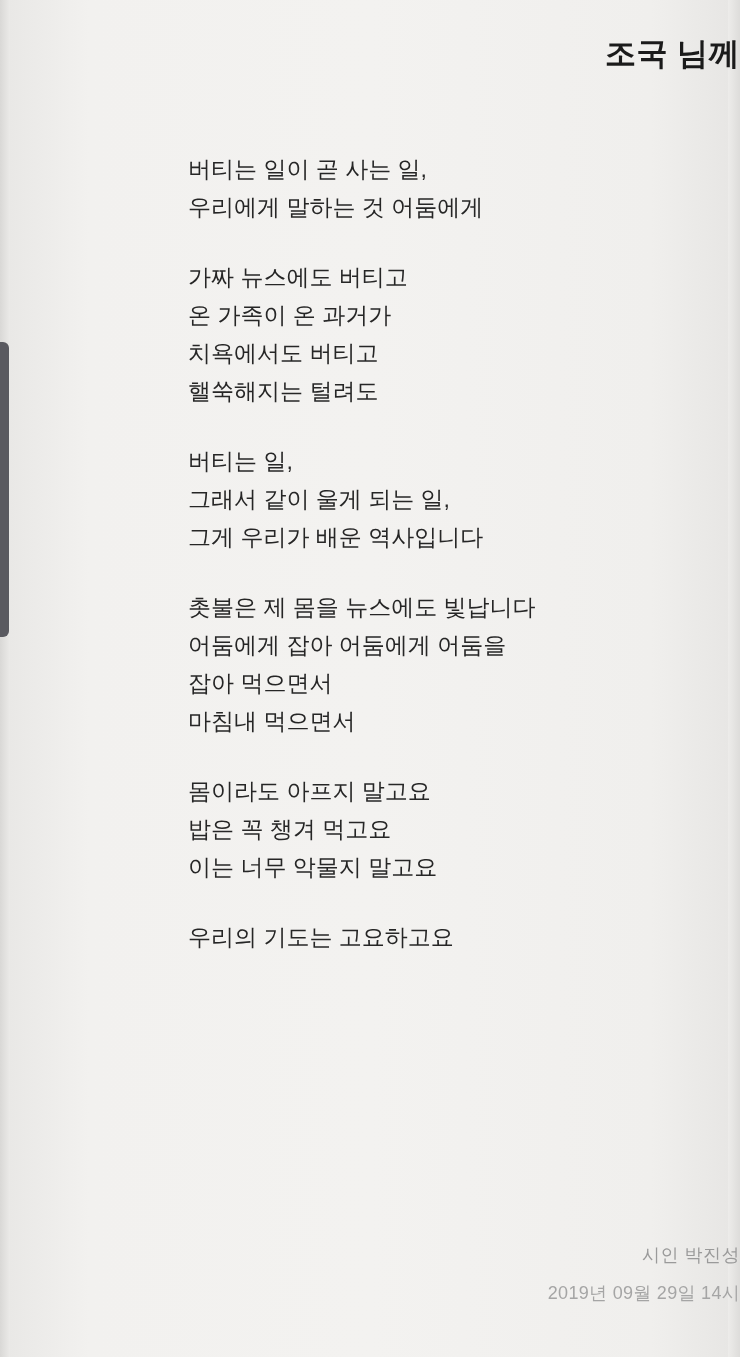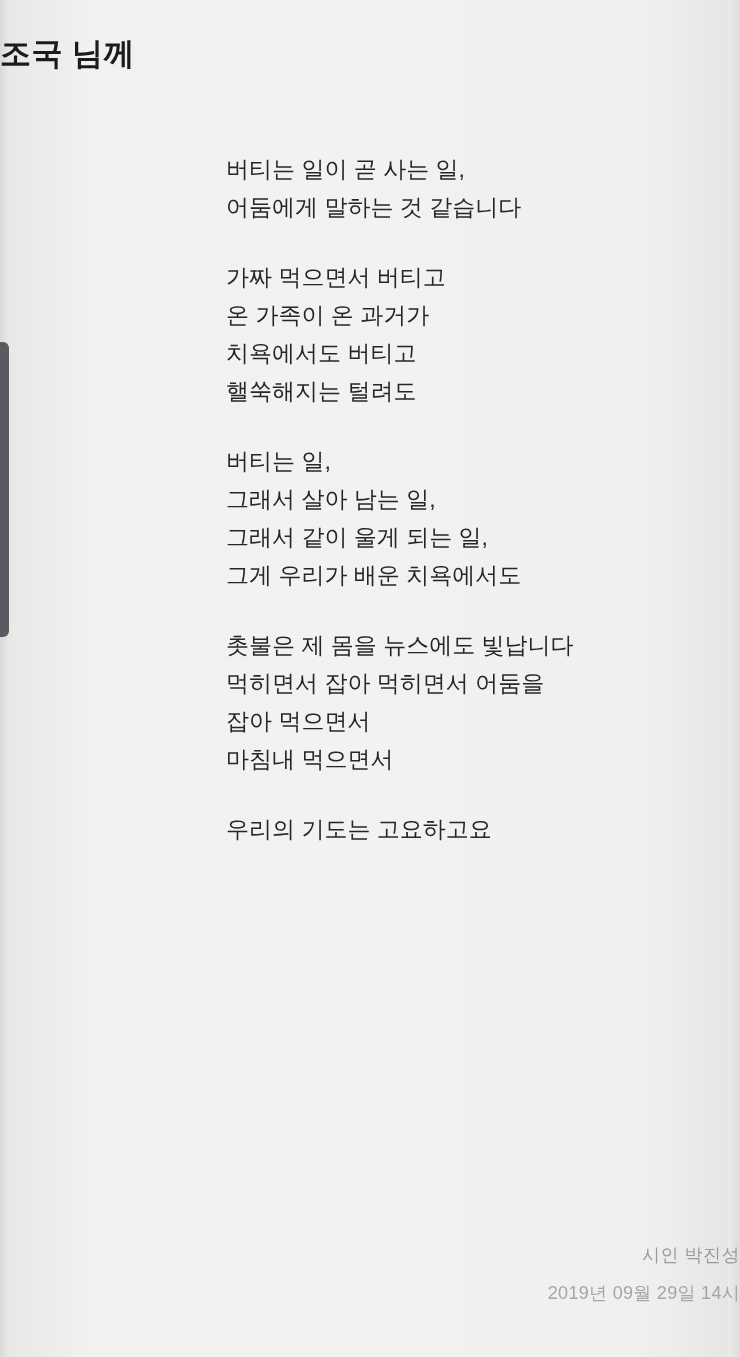--- a/index.html
+++ b/index.html
@@ -47,41 +47,40 @@
     height: 295px;
     background: #5a5a60;
     border-top-right-radius: 6px;
     border-bottom-right-radius: 6px;
   }
   .title {
     position: absolute;
     left: 0;
     top: 33px;
     width: 740px;
-    text-align: left;
+    text-align: right;
     font-size: 31px;
     font-weight: bold;
     color: #1b1b1b;
     letter-spacing: 0.5px;
   }
   .poem {
     position: absolute;
     left: 188px;
     top: 150px;
     width: 470px;
   }
   .stanza {
     margin-bottom: 32px;
   }
   .line {
     font-size: 23px;
     line-height: 38px;
     color: #262626;
     white-space: pre;
-    margin-left: 38px;
   }
   .footer {
     position: absolute;
     left: 0;
     top: 1243px;
     width: 740px;
     text-align: right;
   }
   .author {
     font-size: 18px;
@@ -103,45 +102,49 @@
   <div class="edge-left"></div>
   <div class="edge-right"></div>
   <div class="side-tab"></div>
 
   <div class="title">조국 님께</div>
 
   <div class="poem">
 
     <div class="stanza">
       <div class="line">버티는 일이 곧 사는 일,</div>
-      <div class="line">어둠에게 말하는 것 같습니다</div>
+      <div class="line">우리에게 말하는 것 어둠에게</div>
     </div>
 
     <div class="stanza">
-      <div class="line">가짜 먹으면서 버티고</div>
+      <div class="line">가짜 뉴스에도 버티고</div>
       <div class="line">온 가족이 온 과거가</div>
       <div class="line">치욕에서도 버티고</div>
       <div class="line">핼쑥해지는 털려도</div>
     </div>
 
     <div class="stanza">
       <div class="line">버티는 일,</div>
-      <div class="line">그래서 살아 남는 일,</div>
       <div class="line">그래서 같이 울게 되는 일,</div>
-      <div class="line">그게 우리가 배운 치욕에서도</div>
+      <div class="line">그게 우리가 배운 역사입니다</div>
     </div>
 
     <div class="stanza">
       <div class="line">촛불은 제 몸을 뉴스에도 빛납니다</div>
-      <div class="line">먹히면서 잡아 먹히면서 어둠을</div>
+      <div class="line">어둠에게 잡아 어둠에게 어둠을</div>
       <div class="line">잡아 먹으면서</div>
       <div class="line">마침내 먹으면서</div>
     </div>
 
 
+    <div class="stanza">
+      <div class="line">몸이라도 아프지 말고요</div>
+      <div class="line">밥은 꼭 챙겨 먹고요</div>
+      <div class="line">이는 너무 악물지 말고요</div>
+    </div>
 
     <div class="stanza">
       <div class="line">우리의 기도는 고요하고요</div>
     </div>
 
   </div>
 
   <div class="footer">
     <div class="author">시인 박진성</div>
     <div class="timestamp">2019년 09월 29일 14시</div>

